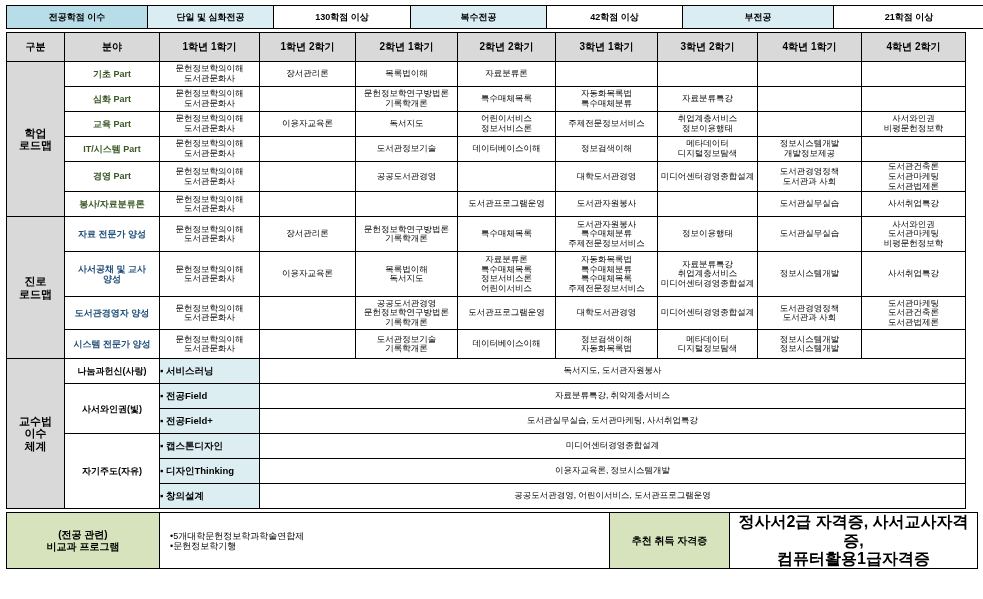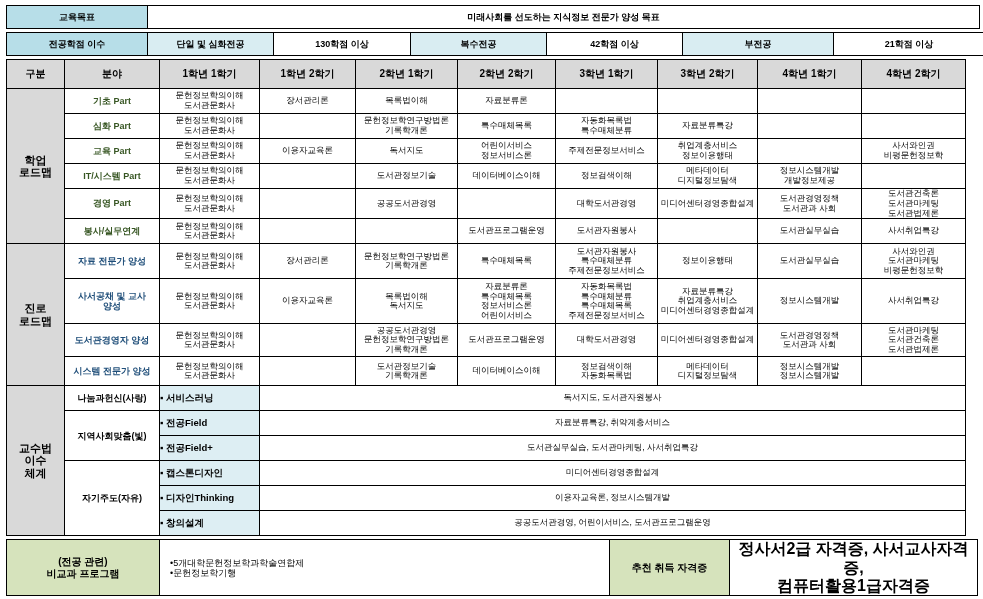--- a/index.html
+++ b/index.html
@@ -23,28 +23,20 @@
   .lightcy{background:#ddeef3;}
   .bottom{width:971px;margin-top:3px;}
   .bottom td{height:24px;}
   .green-box{background:#d6e3bc;font-weight:bold;font-size:10px;}
 </style>
 </head>
 <body>
 
 <div id="page">
 
-  <table class="t-head">
-    <tbody>
-        <tr>
-      <td class="cy" style="width:140px">교육목표</td>
-      <td style="width:831px">미래사회를 선도하는 지식정보 전문가 양성 목표</td>
-    </tr>
-  </tbody>
-    </table>
 
   <table class="t-head">
     <tbody>
         <tr>
       <td class="cy" style="width:140px">전공학점 이수</td>
       <td class="cy2" style="width:125px">단일 및 심화전공</td>
       <td style="width:136px">130학점 이상</td>
       <td class="cy2" style="width:135px">복수전공</td>
       <td style="width:135px">42학점 이상</td>
       <td class="cy2" style="width:150px">부전공</td>
@@ -177,21 +169,21 @@
             <div>도서관경영정책</div>
             <div>도서관과 사회</div>
           </td>
       <td class="cell-txt">
             <div>도서관건축론</div>
             <div>도서관마케팅</div>
             <div>도서관법제론</div>
           </td>
     </tr>
     <tr>
-      <td class="sub c-green">봉사/실무연계</td>
+      <td class="sub c-green">봉사/자료분류론</td>
       <td class="cell-txt">
             <div>문헌정보학의이해</div>
             <div>도서관문화사</div>
           </td>
       <td class="cell-txt"></td>
       <td class="cell-txt"></td>
       <td class="cell-txt">도서관프로그램운영</td>
       <td class="cell-txt">도서관자원봉사</td>
       <td class="cell-txt"></td>
       <td class="cell-txt">도서관실무실습</td>
@@ -317,21 +309,21 @@
       <td class="rowlabel" rowspan="6">
             <div>교수법</div>
             <div>이수</div>
             <div>체계</div>
           </td>
       <td class="sub" style="height:24px">나눔과헌신(사랑)</td>
       <td class="bullet lightcy"><span>▪ </span><span>서비스러닝</span></td>
       <td class="cell-txt" colspan="7">독서지도, 도서관자원봉사</td>
     </tr>
     <tr>
-      <td class="sub" rowspan="2">지역사회맞춤(빛)</td>
+      <td class="sub" rowspan="2">사서와인권(빛)</td>
       <td class="bullet lightcy"><span>▪ </span><span>전공Field</span></td>
       <td class="cell-txt" colspan="7">자료분류특강, 취약계층서비스</td>
     </tr>
     <tr>
       <td class="bullet lightcy"><span>▪ </span><span>전공Field+</span></td>
       <td class="cell-txt" colspan="7">도서관실무실습, 도서관마케팅, 사서취업특강</td>
     </tr>
     <tr>
       <td class="sub" rowspan="3">자기주도(자유)</td>
       <td class="bullet lightcy"><span>▪ </span><span>캡스톤디자인</span></td>

